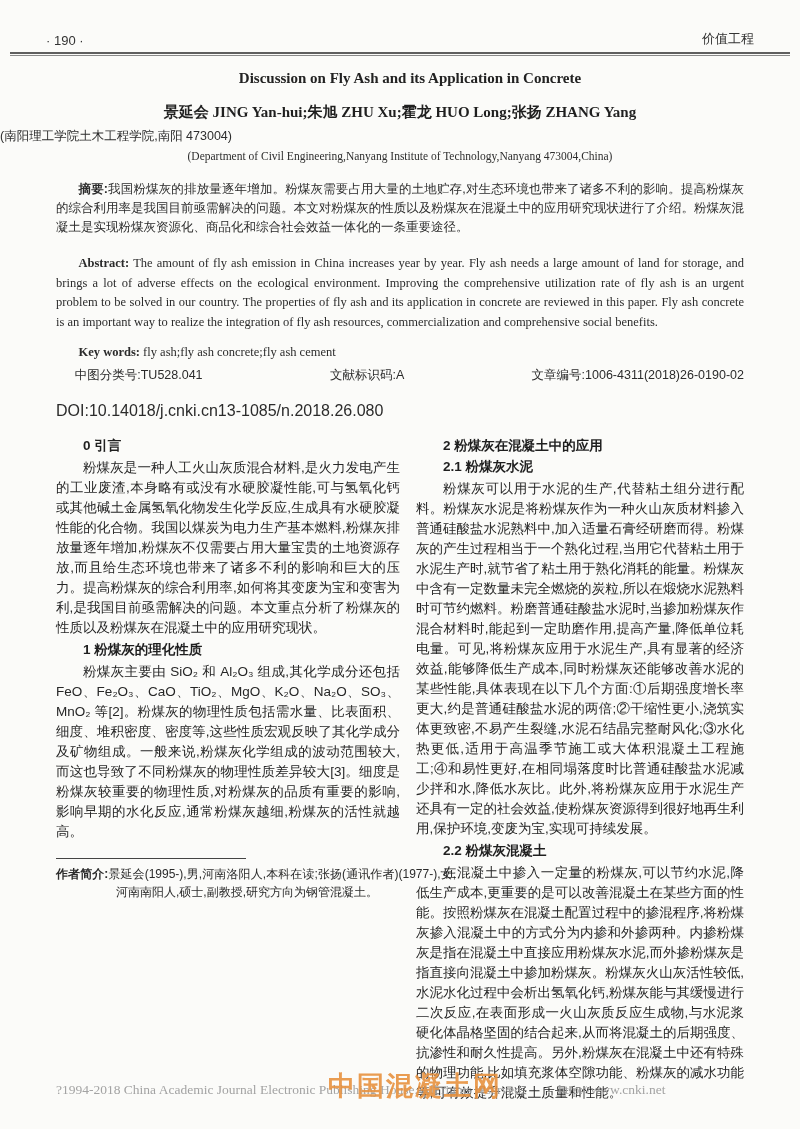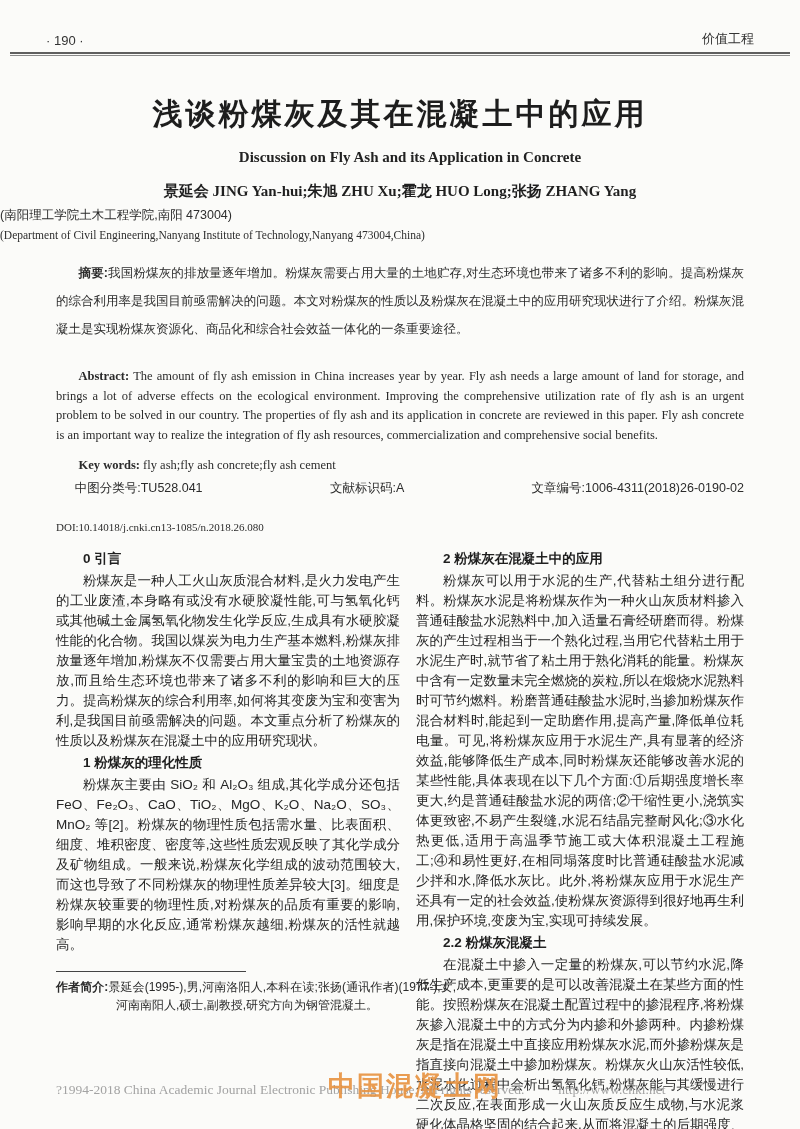--- a/index.html
+++ b/index.html
@@ -55,52 +55,52 @@
     color:#1f1f1f;
   }
   .affil-zh{
     margin-top:6px;
     text-align:left;
     font-size:12.5px;
     color:#2d2d2d;
   }
   .affil-en{
     margin-top:5px;
-    text-align:left;
+    text-align:center;
     font-family:"Liberation Serif",serif;
     font-size:11.5px;
     color:#2d2d2d;
   }
   
   .front{
     margin:18px 56px 0 56px;
   }
   .abs-zh{
-    font-size:12.5px;line-height:28px;text-align:justify;
+    font-size:12.5px;line-height:19px;text-align:justify;
     text-indent:1.8em;color:#2b2b2b;
   }
   .abs-en{
-    margin-top:24px;
+    margin-top:17px;
     font-family:"Liberation Serif",serif;
     font-size:12.5px;line-height:19.5px;text-align:justify;
     text-indent:1.8em;color:#2b2b2b;
   }
   .kw-zh{margin-top:6px;font-size:12.5px;text-indent:1.8em;}
   .kw-en{margin-top:5px;font-family:"Liberation Serif",serif;font-size:12.5px;text-indent:1.8em;}
   .lbl{font-weight:bold;}
   .meta-line{
     margin-top:7px;
     display:flex;justify-content:space-between;
     font-size:12.5px;
     padding-left:1.5em;
   }
   .doi-line{
-    margin-top:24px;
-    font-family:Liberation Serif, serif;
-    font-size:11px;
+    margin-top:18px;
+    font-family:Liberation Sans, sans-serif;
+    font-size:16px;
   }
   
   .columns{
     margin:14px 56px 0 56px;
     display:flex;gap:16px;
   }
   .col{width:50%;}
   .sec-heading{
     font-size:13.5px;font-weight:bold;color:#1f1f1f;
     text-indent:2em;margin:3px 0 3px 0;
@@ -141,21 +141,20 @@
 <body>
 
 <div class="page">
 
   <div class="journal-header">
     <span>· 190 ·</span>
     <span>价值工程</span>
   </div>
   <div class="header-rule"></div>
 
-  <div class="title-zh">浅谈粉煤灰及其在混凝土中的应用</div>
   <div class="title-en">Discussion on Fly Ash and its Application in Concrete</div>
   <div class="authors">景延会 JING Yan-hui;朱旭 ZHU Xu;霍龙 HUO Long;张扬 ZHANG Yang</div>
   <div class="affil-zh">(南阳理工学院土木工程学院,南阳 473004)</div>
   <div class="affil-en">(Department of Civil Engineering,Nanyang Institute of Technology,Nanyang 473004,China)</div>
 
   <div class="front">
     <p class="abs-zh"><span class="lbl">摘要:</span><span>我国粉煤灰的排放量逐年增加。粉煤灰需要占用大量的土地贮存,对生态环境也带来了诸多不利的影响。提高粉煤灰的综合利用率是我国目前亟需解决的问题。本文对粉煤灰的性质以及粉煤灰在混凝土中的应用研究现状进行了介绍。粉煤灰混凝土是实现粉煤灰资源化、商品化和综合社会效益一体化的一条重要途径。</span></p>
     <p class="abs-en"><span class="lbl">Abstract:</span> <span>The amount of fly ash emission in China increases year by year. Fly ash needs a large amount of land for storage, and brings a lot of adverse effects on the ecological environment. Improving the comprehensive utilization rate of fly ash is an urgent problem to be solved in our country. The properties of fly ash and its application in concrete are reviewed in this paper. Fly ash concrete is an important way to realize the integration of fly ash resources, commercialization and comprehensive social benefits.</span></p>
     <div class="kw-en"><span class="lbl">Key words:</span> <span>fly ash;fly ash concrete;fly ash cement</span></div>
     <div class="meta-line">
@@ -170,20 +169,21 @@
     <div class="col">
       <div class="sec-heading">0  引言</div>
       <p class="para">粉煤灰是一种人工火山灰质混合材料,是火力发电产生的工业废渣,本身略有或没有水硬胶凝性能,可与氢氧化钙或其他碱土金属氢氧化物发生化学反应,生成具有水硬胶凝性能的化合物。我国以煤炭为电力生产基本燃料,粉煤灰排放量逐年增加,粉煤灰不仅需要占用大量宝贵的土地资源存放,而且给生态环境也带来了诸多不利的影响和巨大的压力。提高粉煤灰的综合利用率,如何将其变废为宝和变害为利,是我国目前亟需解决的问题。本文重点分析了粉煤灰的性质以及粉煤灰在混凝土中的应用研究现状。</p>
       <div class="sec-heading">1  粉煤灰的理化性质</div>
       <p class="para">粉煤灰主要由 SiO₂ 和 Al₂O₃ 组成,其化学成分还包括FeO、Fe₂O₃、CaO、TiO₂、MgO、K₂O、Na₂O、SO₃、MnO₂ 等[2]。粉煤灰的物理性质包括需水量、比表面积、细度、堆积密度、密度等,这些性质宏观反映了其化学成分及矿物组成。一般来说,粉煤灰化学组成的波动范围较大,而这也导致了不同粉煤灰的物理性质差异较大[3]。细度是粉煤灰较重要的物理性质,对粉煤灰的品质有重要的影响,影响早期的水化反应,通常粉煤灰越细,粉煤灰的活性就越高。</p>
       <div class="footnote"></div>
       <div class="footnote-text"><span class="lbl">作者简介:</span><span>景延会(1995-),男,河南洛阳人,本科在读;张扬(通讯作者)(1977-),女,河南南阳人,硕士,副教授,研究方向为钢管混凝土。</span></div>
     </div>
     <div class="col">
       <div class="sec-heading">2  粉煤灰在混凝土中的应用</div>
+      <div class="sec-heading">2.1  粉煤灰水泥</div>
       <p class="para">粉煤灰可以用于水泥的生产,代替粘土组分进行配料。粉煤灰水泥是将粉煤灰作为一种火山灰质材料掺入普通硅酸盐水泥熟料中,加入适量石膏经研磨而得。粉煤灰的产生过程相当于一个熟化过程,当用它代替粘土用于水泥生产时,就节省了粘土用于熟化消耗的能量。粉煤灰中含有一定数量未完全燃烧的炭粒,所以在煅烧水泥熟料时可节约燃料。粉磨普通硅酸盐水泥时,当掺加粉煤灰作混合材料时,能起到一定助磨作用,提高产量,降低单位耗电量。可见,将粉煤灰应用于水泥生产,具有显著的经济效益,能够降低生产成本,同时粉煤灰还能够改善水泥的某些性能,具体表现在以下几个方面:①后期强度增长率更大,约是普通硅酸盐水泥的两倍;②干缩性更小,浇筑实体更致密,不易产生裂缝,水泥石结晶完整耐风化;③水化热更低,适用于高温季节施工或大体积混凝土工程施工;④和易性更好,在相同塌落度时比普通硅酸盐水泥减少拌和水,降低水灰比。此外,将粉煤灰应用于水泥生产还具有一定的社会效益,使粉煤灰资源得到很好地再生利用,保护环境,变废为宝,实现可持续发展。</p>
       <div class="sec-heading">2.2  粉煤灰混凝土</div>
       <p class="para">在混凝土中掺入一定量的粉煤灰,可以节约水泥,降低生产成本,更重要的是可以改善混凝土在某些方面的性能。按照粉煤灰在混凝土配置过程中的掺混程序,将粉煤灰掺入混凝土中的方式分为内掺和外掺两种。内掺粉煤灰是指在混凝土中直接应用粉煤灰水泥,而外掺粉煤灰是指直接向混凝土中掺加粉煤灰。粉煤灰火山灰活性较低,水泥水化过程中会析出氢氧化钙,粉煤灰能与其缓慢进行二次反应,在表面形成一火山灰质反应生成物,与水泥浆硬化体晶格坚固的结合起来,从而将混凝土的后期强度、抗渗性和耐久性提高。另外,粉煤灰在混凝土中还有特殊的物理功能,比如填充浆体空隙功能、粉煤灰的减水功能等,可有效提升混凝土质量和性能。</p>
     </div>
   </div>
 
   <div class="footer">
     <span>?1994-2018 China Academic Journal Electronic Publishing House. All rights reserved.</span><span class="url">http://www.cnki.net</span>
   </div>
   <div class="watermark">中国混凝土网</div>

